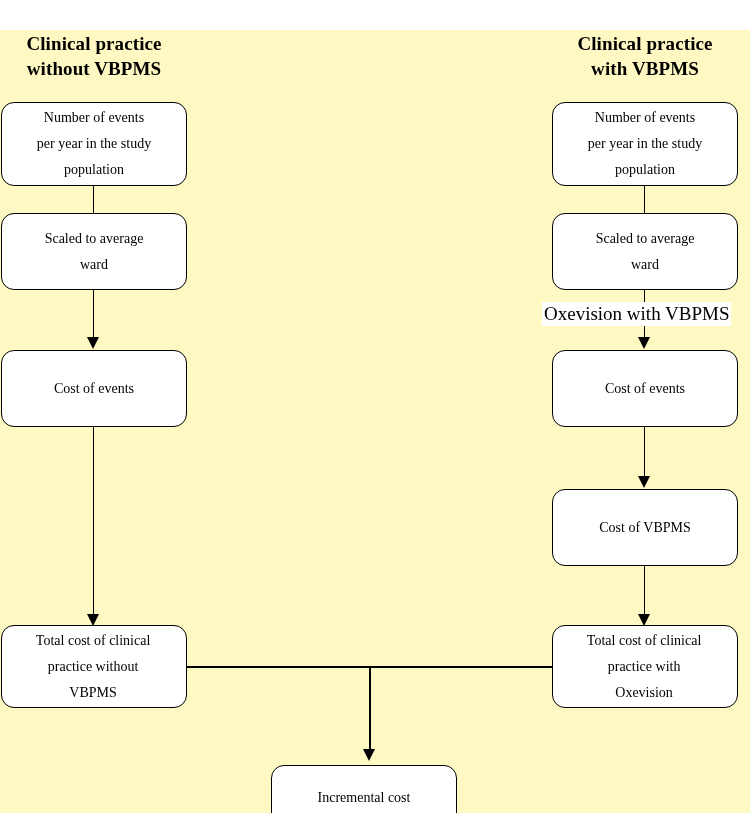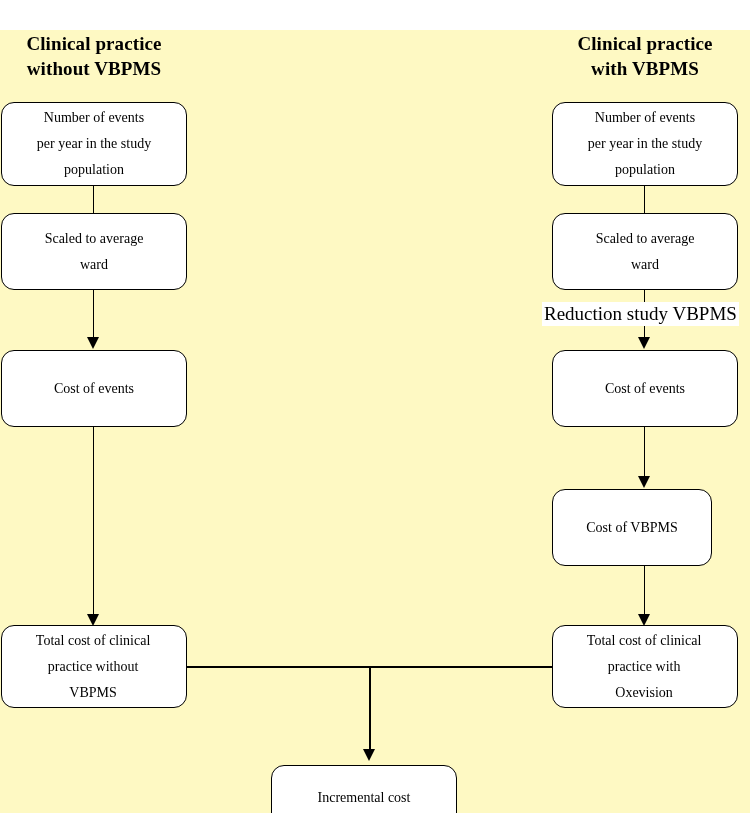--- a/index.html
+++ b/index.html
@@ -138,30 +138,30 @@
 
   <div class="vline" style="left:643.5px; top:156px; height:27px;"></div>
 
   <div class="node" style="left:552px; top:183px; width:186px; height:77px;">
     <span class="node-text">Scaled to average
 ward</span>
   </div>
 
   <div class="vline" style="left:643.5px; top:260px; height:50px;"></div>
   <div class="arrowhead" style="left:637.8px; top:307px;"></div>
-  <div class="edge-label" style="left:542px; top:272px;">Reduction study VBPMS</div>
+  <div class="edge-label" style="left:542px; top:272px;">Oxevision with VBPMS</div>
 
   <div class="node" style="left:552px; top:320px; width:186px; height:77px;">
     <span class="node-text">Cost of events</span>
   </div>
 
   <div class="vline" style="left:643.5px; top:397px; height:52px;"></div>
   <div class="arrowhead" style="left:637.8px; top:446px;"></div>
 
-  <div class="node" style="left:552px; top:459px; width:160px; height:77px;">
+  <div class="node" style="left:552px; top:459px; width:186px; height:77px;">
     <span class="node-text">Cost of VBPMS</span>
   </div>
 
   <div class="vline" style="left:643.5px; top:536px; height:57px;"></div>
   <div class="arrowhead" style="left:637.8px; top:584px;"></div>
 
   <div class="node overflow" style="left:552px; top:595px; width:186px; height:83px;">
     <span class="node-text">Total cost of clinical
 practice with
 Oxevision</span>

